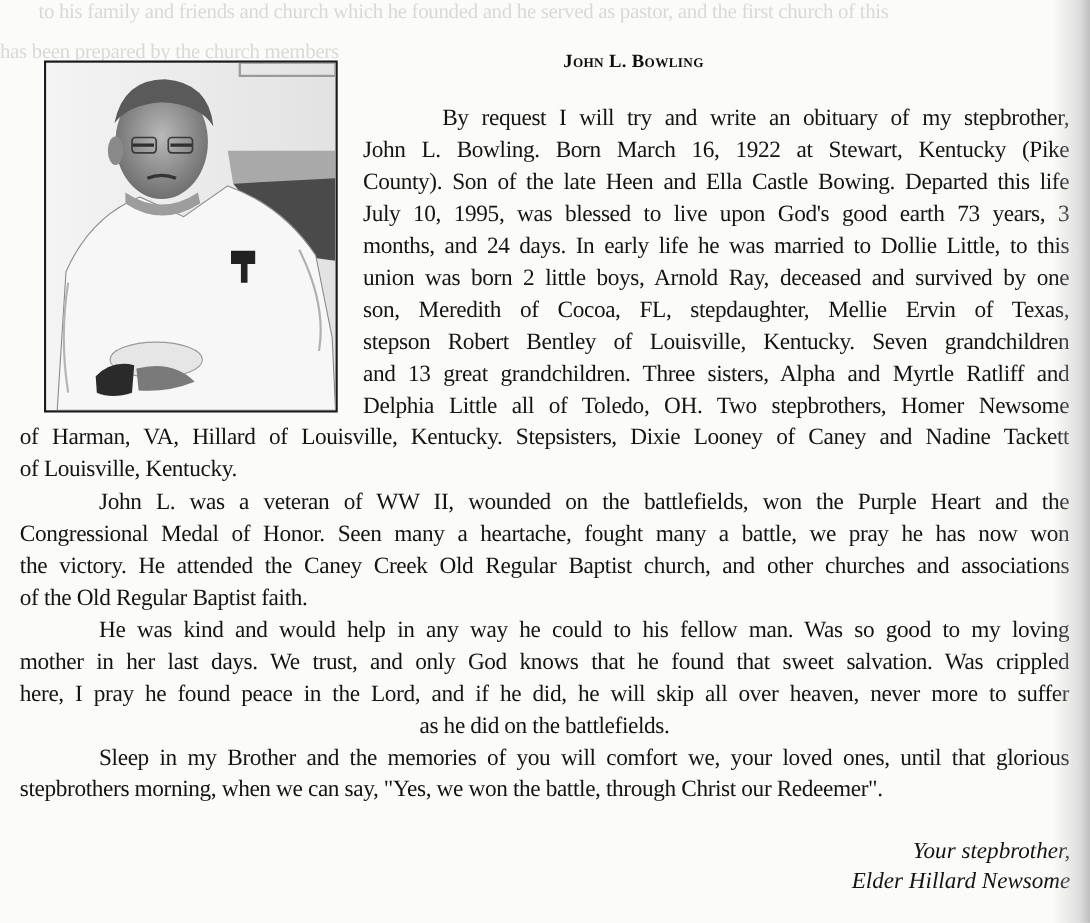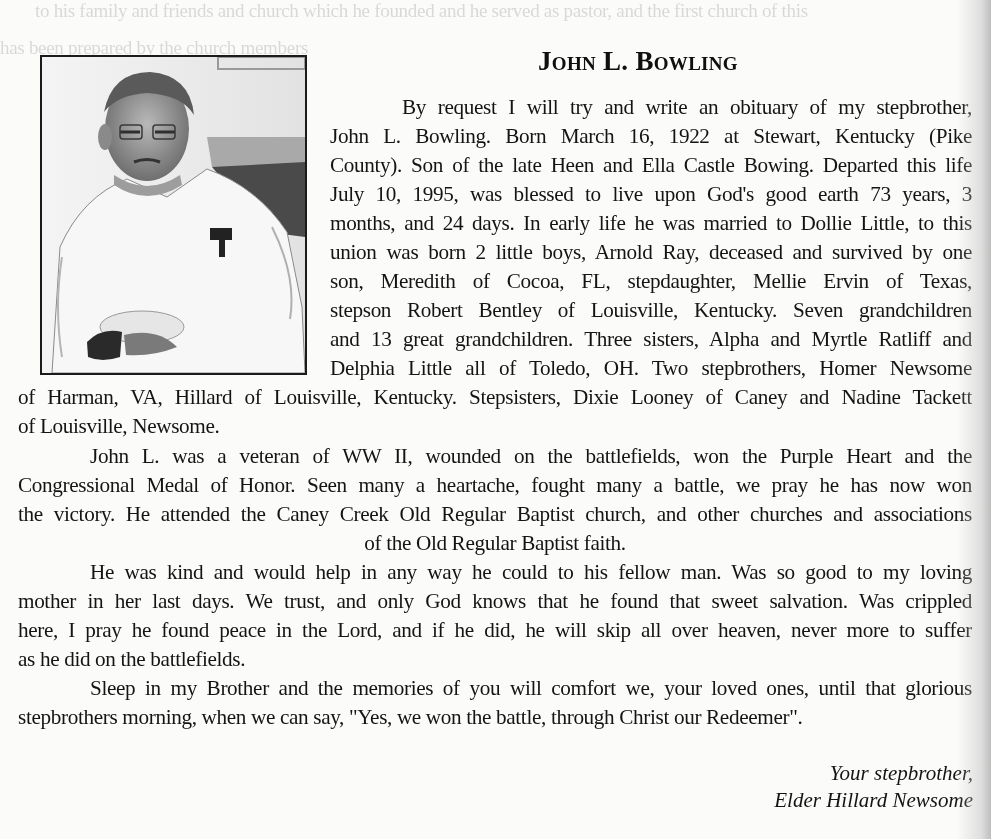--- a/index.html
+++ b/index.html
@@ -46,24 +46,24 @@
       overflow: hidden;
     }
     .photo-frame svg {
       width: 100%;
       height: 100%;
       display: block;
     }
 
     .title {
       position: absolute;
-      left: 538px;
+      left: 512px;
       top: 46px;
       font-weight: bold;
-      font-size: 27px;
+      font-size: 17px;
       letter-spacing: 0.3px;
       font-variant: small-caps;
       color: #0f0f0f;
       white-space: nowrap;
     }
 
     .line {
       position: absolute;
       font-size: 21.2px;
       white-space: nowrap;
@@ -137,31 +137,31 @@
 <div class="line justify narrow" style="top:123px;">John L. Bowling. Born March 16, 1922 at Stewart, Kentucky (Pike</div>
 <div class="line justify narrow" style="top:152px;">County). Son of the late Heen and Ella Castle Bowing. Departed this life</div>
 <div class="line justify narrow" style="top:181px;">July 10, 1995, was blessed to live upon God's good earth 73 years, 3</div>
 <div class="line justify narrow" style="top:210px;">months, and 24 days. In early life he was married to Dollie Little, to this</div>
 <div class="line justify narrow" style="top:239px;">union was born 2 little boys, Arnold Ray, deceased and survived by one</div>
 <div class="line justify narrow" style="top:268px;">son, Meredith of Cocoa, FL, stepdaughter, Mellie Ervin of Texas,</div>
 <div class="line justify narrow" style="top:297px;">stepson Robert Bentley of Louisville, Kentucky. Seven grandchildren</div>
 <div class="line justify narrow" style="top:326px;">and 13 great grandchildren. Three sisters, Alpha and Myrtle Ratliff and</div>
 <div class="line justify narrow" style="top:355px;">Delphia Little all of Toledo, OH. Two stepbrothers, Homer Newsome</div>
 <div class="line justify wide" style="top:384px;">of Harman, VA, Hillard of Louisville, Kentucky. Stepsisters, Dixie Looney of Caney and Nadine Tackett</div>
-<div class="line wide" style="top:413px;">of Louisville, Newsome.</div>
+<div class="line wide" style="top:413px;">of Louisville, Kentucky.</div>
 
 <div class="line justify indent-wide" style="top:443px;">John L. was a veteran of WW II, wounded on the battlefields, won the Purple Heart and the</div>
 <div class="line justify wide" style="top:472px;">Congressional Medal of Honor. Seen many a heartache, fought many a battle, we pray he has now won</div>
 <div class="line justify wide" style="top:501px;">the victory. He attended the Caney Creek Old Regular Baptist church, and other churches and associations</div>
-<div class="line wide" style="top:530px;text-align:center;">of the Old Regular Baptist faith.</div>
+<div class="line wide" style="top:530px;">of the Old Regular Baptist faith.</div>
 
 <div class="line justify indent-wide" style="top:559px;">He was kind and would help in any way he could to his fellow man. Was so good to my loving</div>
 <div class="line justify wide" style="top:588px;">mother in her last days. We trust, and only God knows that he found that sweet salvation. Was crippled</div>
 <div class="line justify wide" style="top:617px;">here, I pray he found peace in the Lord, and if he did, he will skip all over heaven, never more to suffer</div>
-<div class="line wide" style="top:646px;">as he did on the battlefields.</div>
+<div class="line wide" style="top:646px;text-align:center;">as he did on the battlefields.</div>
 
 <div class="line justify indent-wide" style="top:675px;">Sleep in my Brother and the memories of you will comfort we, your loved ones, until that glorious</div>
 <div class="line wide" style="top:704px;">stepbrothers morning, when we can say, "Yes, we won the battle, through Christ our Redeemer".</div>
 
 <div class="sig" style="top:761px;">Your stepbrother,</div>
 <div class="sig" style="top:788px;">Elder Hillard Newsome</div>
 
 <div class="page-edge"></div>
 
 </body></html>

